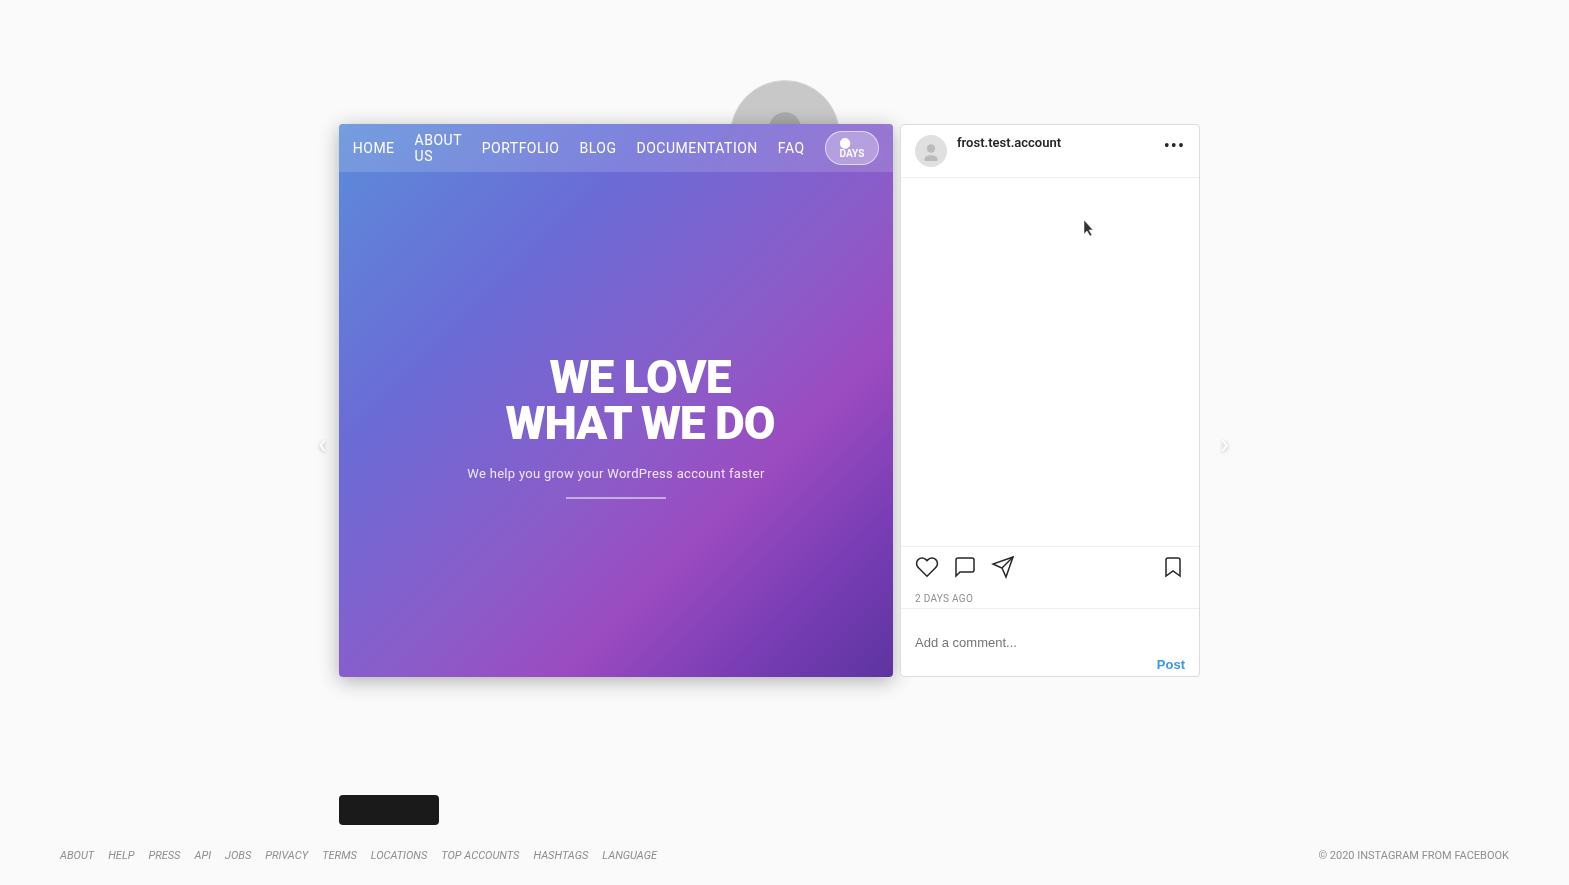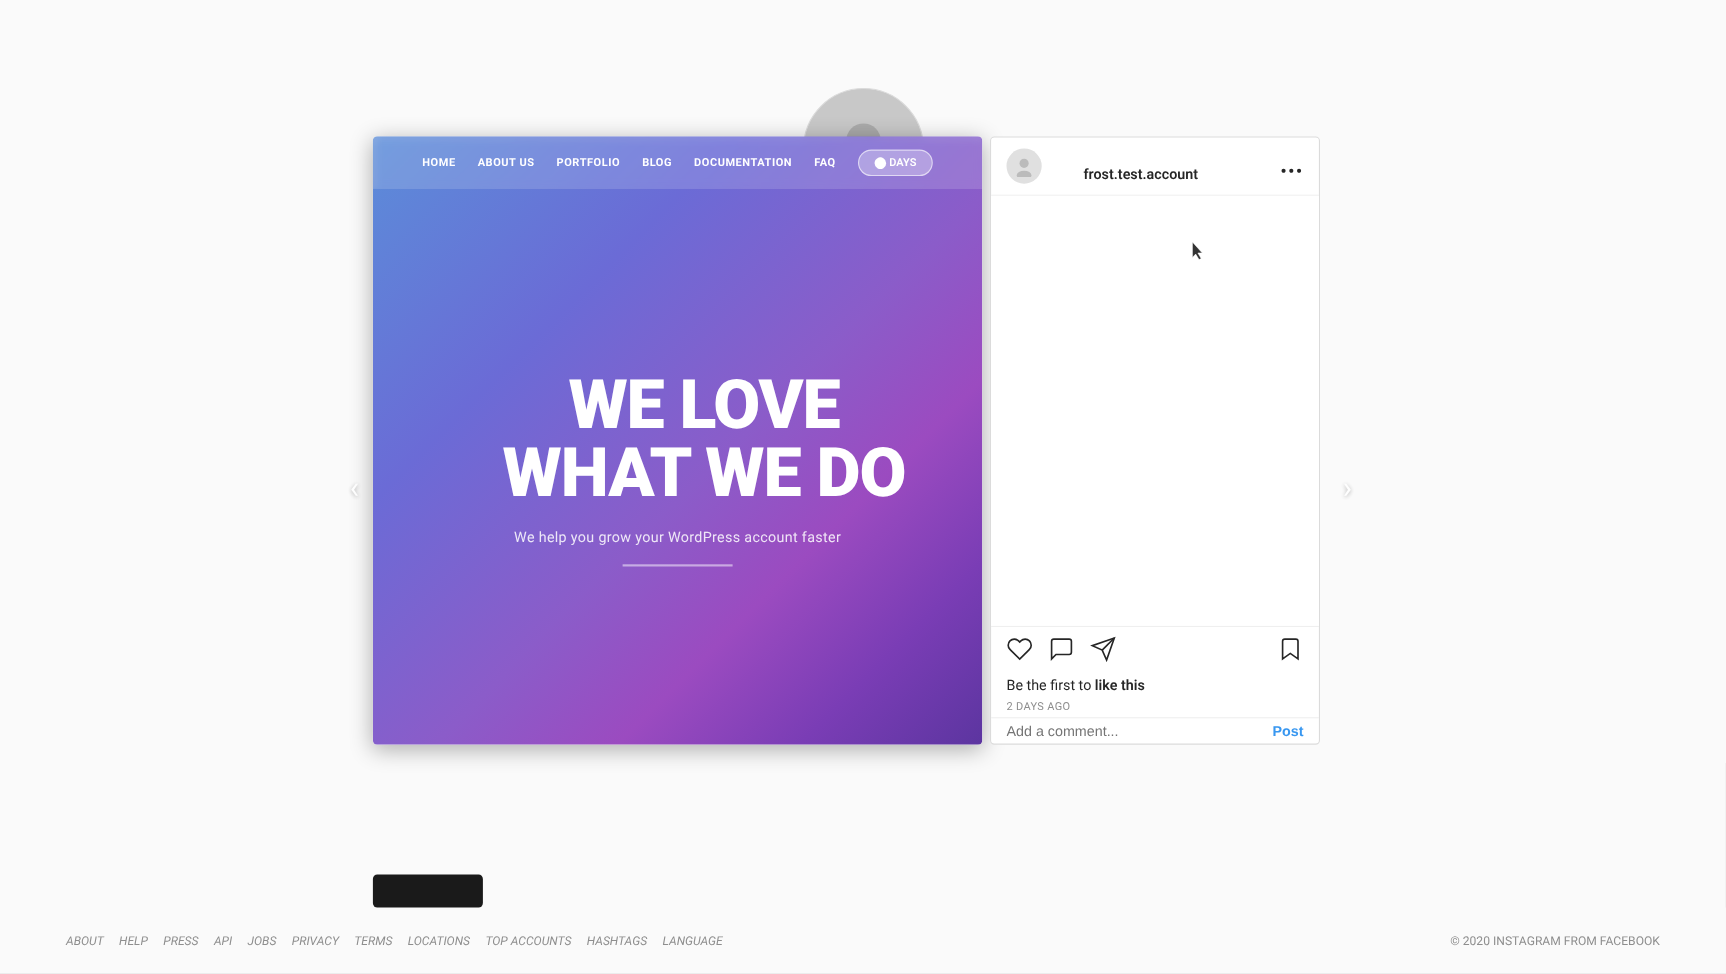--- a/index.html
+++ b/index.html
@@ -78,22 +78,22 @@
       gap: 20px;
       position: absolute;
       top: 0;
       left: 0;
       right: 0;
       z-index: 2;
     }
 
     .frost-nav-item {
       color: #fff;
-      font-size: 10px;
-      font-weight: 700;
+      font-size: 14px;
+      font-weight: 400;
       letter-spacing: 0.5px;
       text-transform: uppercase;
       cursor: pointer;
     }
 
     .frost-nav-login {
       background: rgba(255,255,255,0.3);
       border: 1px solid rgba(255,255,255,0.6);
       border-radius: 20px;
       color: #fff;
@@ -114,21 +114,21 @@
       display: flex;
       flex-direction: column;
       align-items: center;
       justify-content: center;
       position: relative;
       padding-top: 48px;
     }
 
     .hero-title {
       color: #fff;
-      font-size: 62px;
+      font-size: 46px;
       font-weight: 900;
       text-align: center;
       line-height: 1.0;
       text-transform: uppercase;
       letter-spacing: -1px;
       margin-top: 20px;
       margin-left: 48px;
     }
 
     .hero-subtitle {
@@ -192,24 +192,23 @@
       border: 1px solid #dbdbdb;
       border-radius: 4px;
       z-index: 10;
       display: flex;
       flex-direction: column;
     }
 
     
     .post-header {
       display: flex;
-      align-items: flex-end;
+      align-items: flex-start;
       padding: 10px 14px;
       border-bottom: 1px solid #efefef;
-      gap: 28px;
     }
 
     .post-avatar {
       width: 32px;
       height: 32px;
       border-radius: 50%;
       background: #e0e0e0;
       display: flex;
       align-items: center;
       justify-content: center;
@@ -296,20 +295,21 @@
       background: transparent;
     }
 
     .post-btn {
       color: #3897f0;
       font-size: 13px;
       font-weight: 600;
       cursor: pointer;
       background: none;
       border: none;
+      margin-top: 44px;
     }
 
     
     .ig-footer {
       position: absolute;
       bottom: 0;
       left: 0;
       right: 0;
       height: 60px;
       display: flex;
@@ -442,23 +442,20 @@
       </span>
     </div>
 
     <span class="post-save-icon">
       <svg width="24" height="24" viewBox="0 0 24 24" fill="none" stroke="#262626" stroke-width="1.5">
         <path d="M19 21l-7-5-7 5V5a2 2 0 0 1 2-2h10a2 2 0 0 1 2 2z"></path>
       </svg>
     </span>
   </div>
 
-  <div class="post-likes">
-    <span>Be the first to </span><strong>like this</strong>
-  </div>
 
   <div class="post-time">2 DAYS AGO</div>
 
   <div class="post-comment-area">
     <input class="post-comment-input" type="text" placeholder="Add a comment..." style="">
     <button class="post-btn">Post</button>
   </div>
 </div>
 
 <div class="floating-element"></div>

